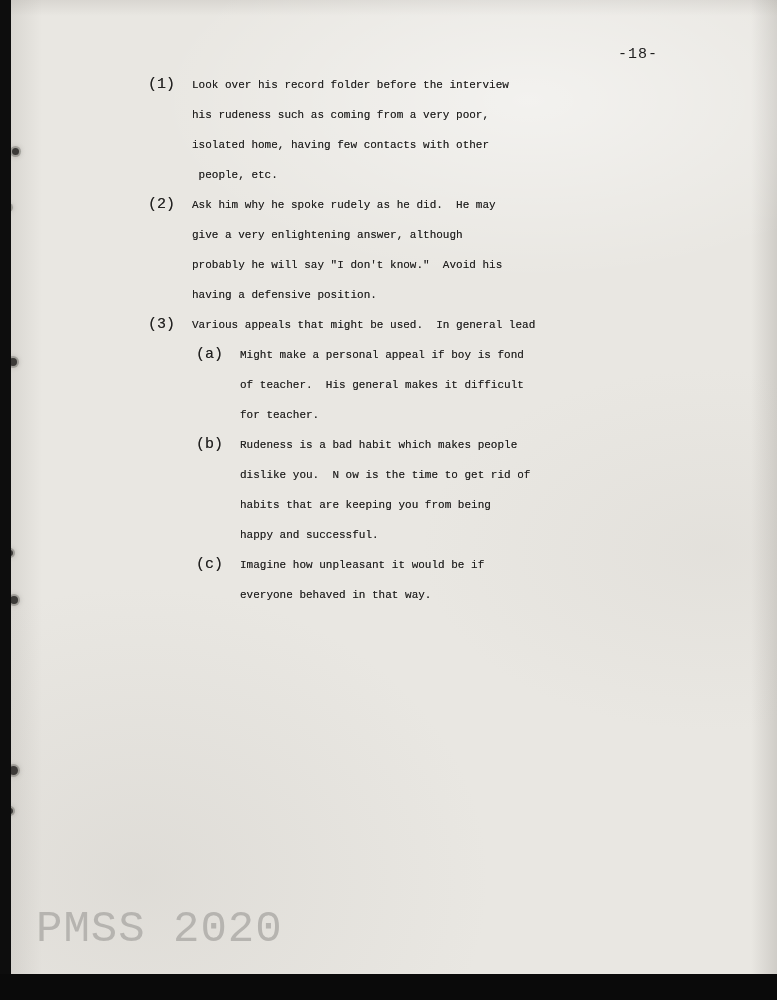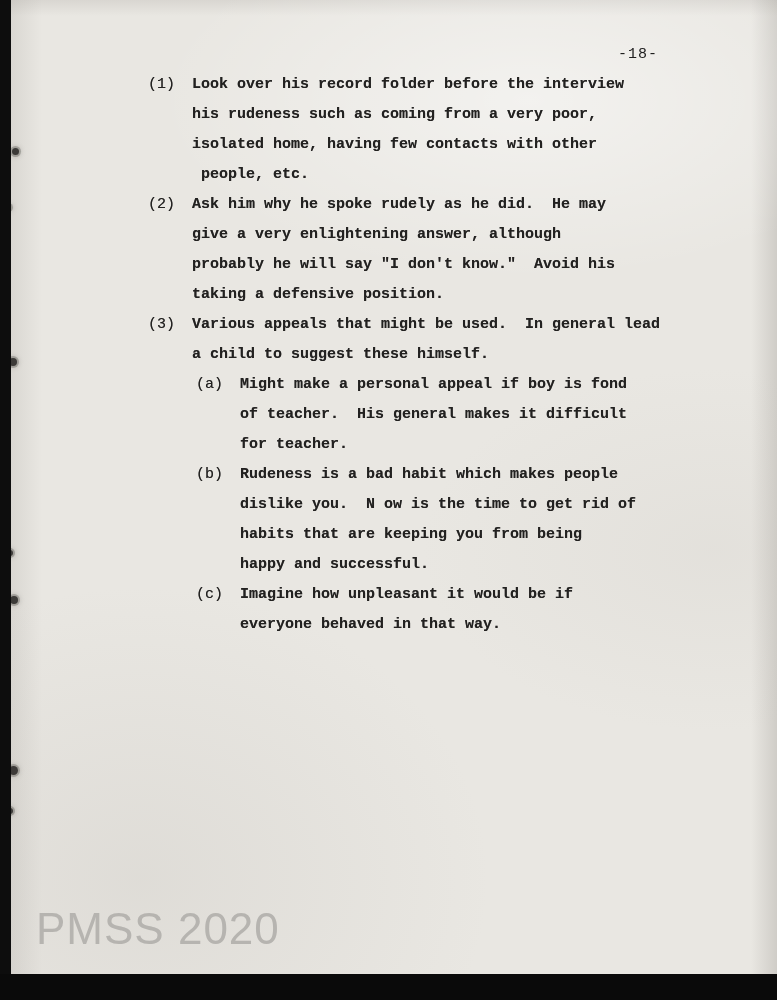--- a/index.html
+++ b/index.html
@@ -53,27 +53,26 @@
   }
   .entry { display: flex; }
   .entry.level-1 { margin-left: 48px; }
   .entry-label {
     flex: 0 0 44px;
     font-size: 15px; line-height: 30px;
     white-space: pre;
   }
   .entry-lines { flex: 1; }
   .typed-line {
-    font-size: 15px; line-height: 30px;
+    font-size: 11px; line-height: 30px;
     white-space: pre;
-    font-weight: bold;
   }
   .watermark {
     position: absolute; left: 36px; top: 903px;
-    font-family: Liberation Sans, sans-serif;
+    font-family: Liberation Mono, monospace;
     font-size: 44px; line-height: 52px;
     color: #b6b4b0; letter-spacing: 1px;
   }
 </style>
 </head>
 <body>
 
 <div class="scan">
   <div class="paper-shading"></div>
 
@@ -88,28 +87,27 @@
           <div class="typed-line">isolated home, having few contacts with other</div>
           <div class="typed-line"> people, etc.</div>
         </div>
       </div>
       <div class="entry level-0">
         <span class="entry-label">(2)</span>
         <div class="entry-lines">
           <div class="typed-line">Ask him why he spoke rudely as he did.  He may</div>
           <div class="typed-line">give a very enlightening answer, although</div>
           <div class="typed-line">probably he will say "I don't know."  Avoid his</div>
-          <div class="typed-line">taking a defensive position.</div>
+          <div class="typed-line">having a defensive position.</div>
         </div>
       </div>
       <div class="entry level-0">
         <span class="entry-label">(3)</span>
         <div class="entry-lines">
           <div class="typed-line">Various appeals that might be used.  In general lead</div>
-          <div class="typed-line">a child to suggest these himself.</div>
         </div>
       </div>
       <div class="entry level-1">
         <span class="entry-label">(a)</span>
         <div class="entry-lines">
           <div class="typed-line">Might make a personal appeal if boy is fond</div>
           <div class="typed-line">of teacher.  His general makes it difficult</div>
           <div class="typed-line">for teacher.</div>
         </div>
       </div>

